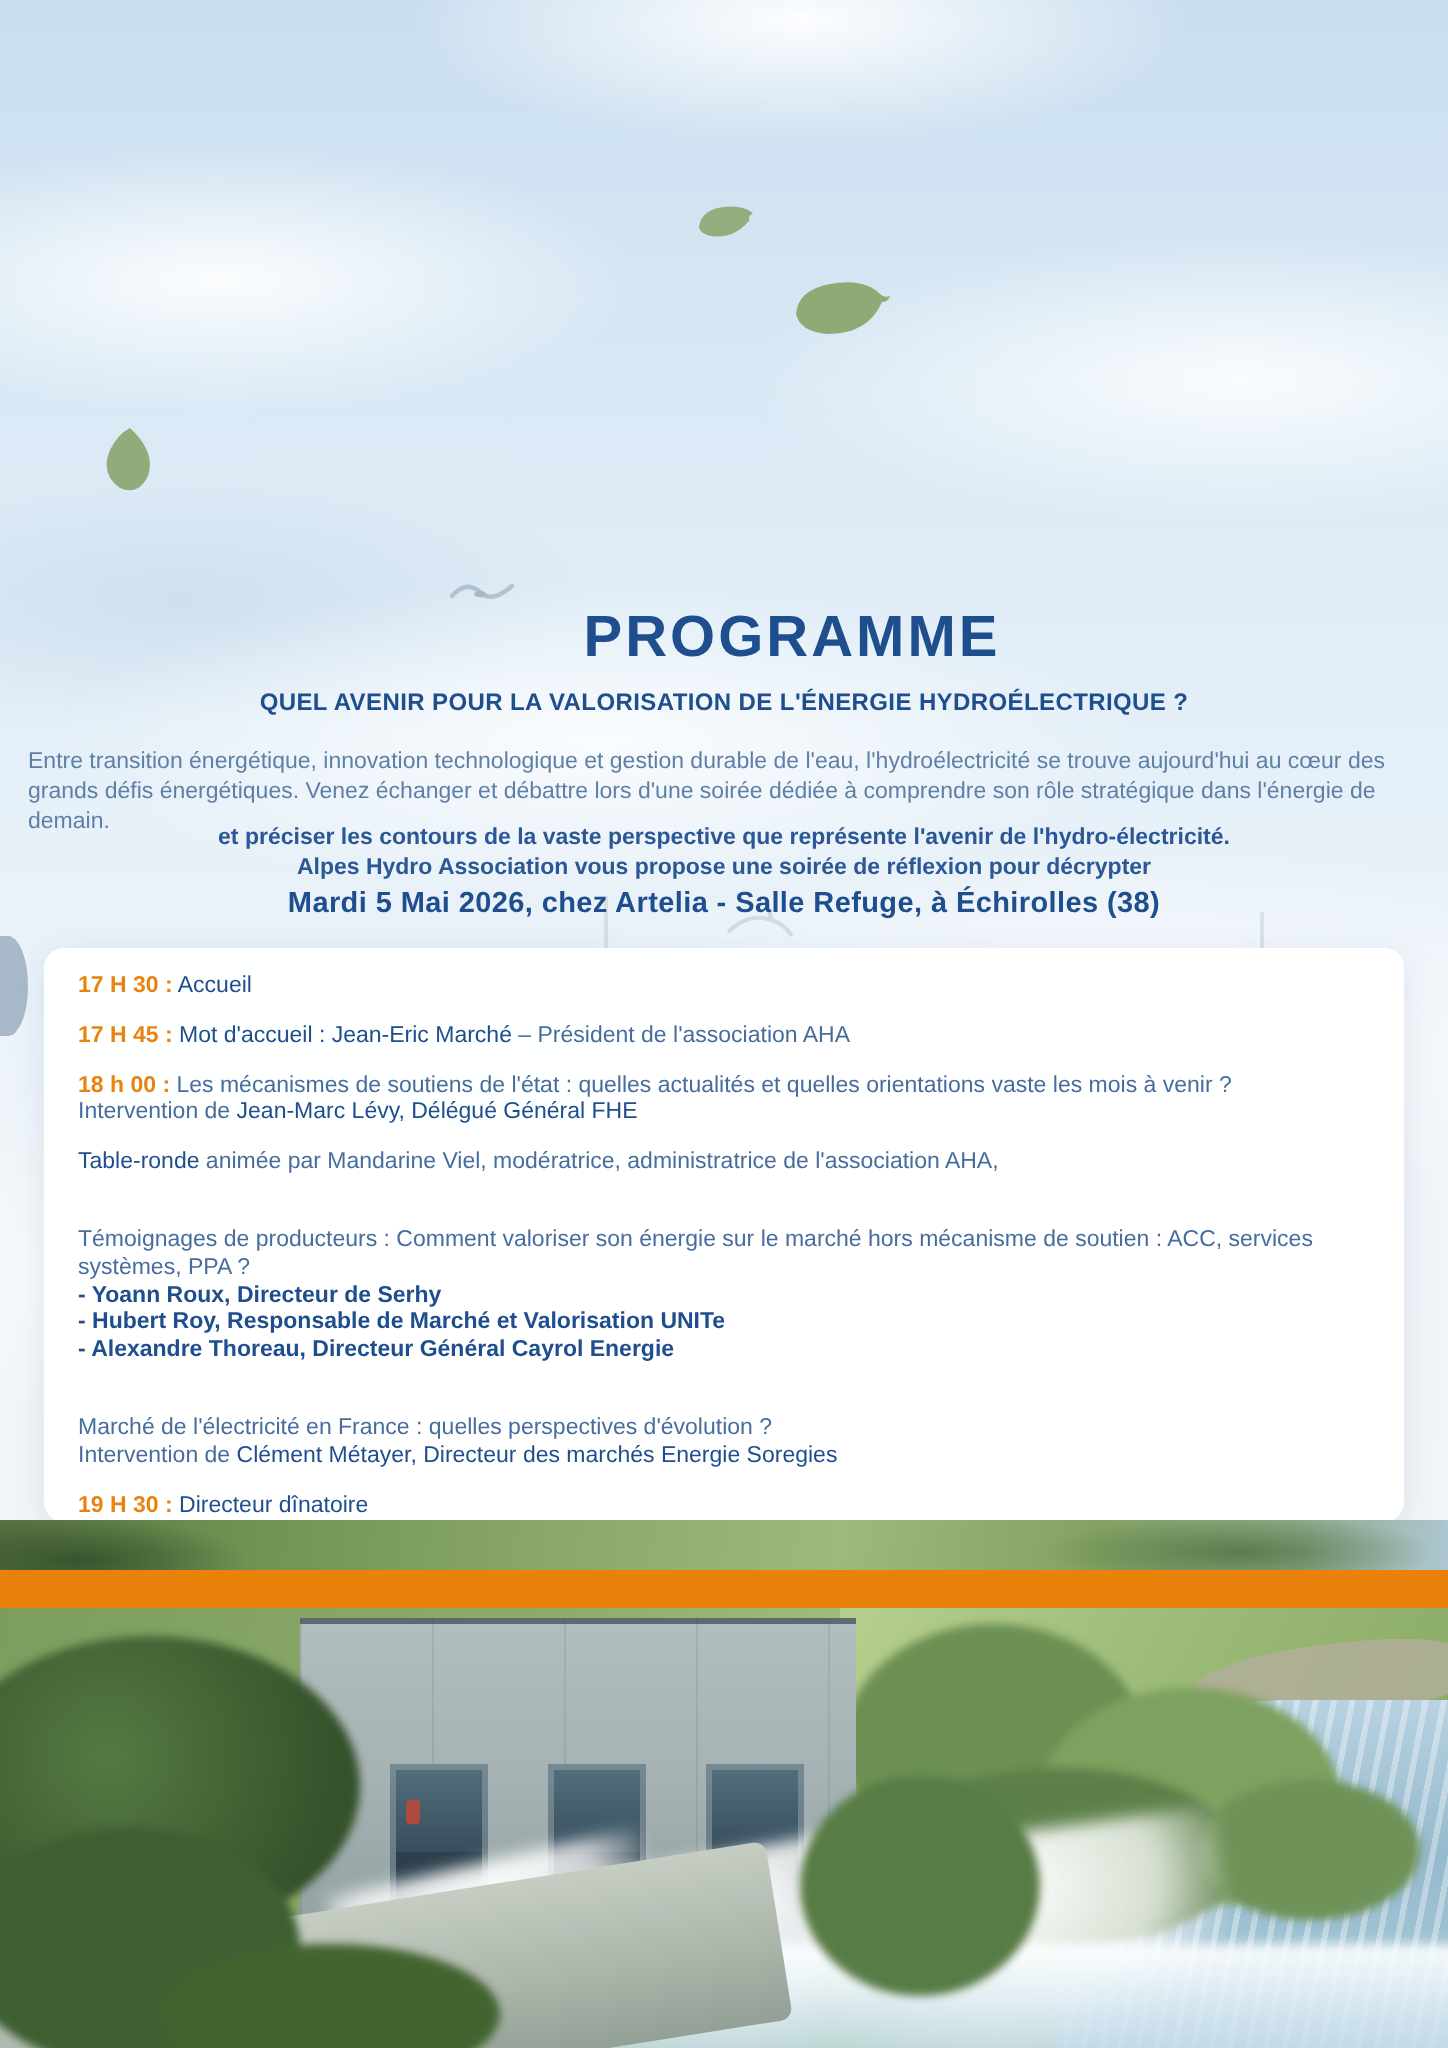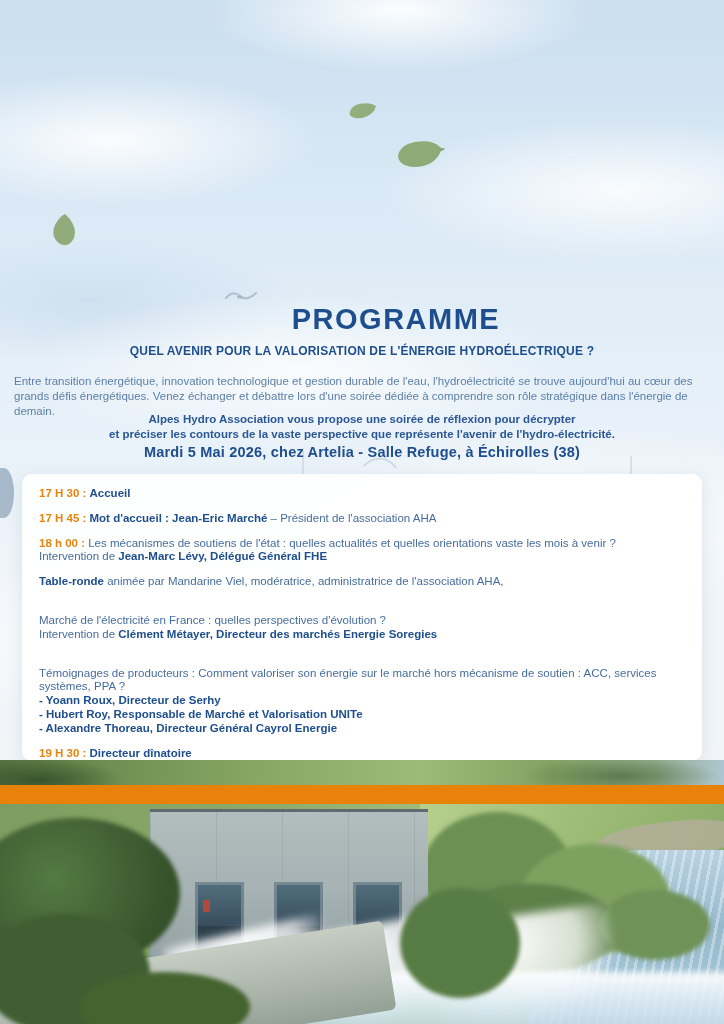--- a/index.html
+++ b/index.html
@@ -54,21 +54,21 @@
   
   .card{
     position:absolute;left:22px;top:474px;width:680px;height:287px;
     background:rgba(255,255,255,.94);border-radius:10px;
     box-shadow:0 4px 16px rgba(110,140,175,.18);
     box-sizing:border-box;padding:13px 17px;
     font-size:11.5px;line-height:1.2;color:#476d9e;
   }
   .row{margin:0 0 11px 0;}
   .time{color:#e8830f;font-weight:700;}
-  .b{color:#1e4e8e;font-weight:700;}
+  .b{color:#1e4e8e;font-weight:400;}
   .txt{color:#476d9e;margin-top:25px;}
   .speaker{color:#1e4e8e;font-weight:700;}
   
   .photo-strip{
     position:absolute;left:0;top:760px;width:724px;height:25px;
     background:
       radial-gradient(ellipse 120px 30px at 40px 20px, rgba(47,74,40,.8), rgba(47,74,40,0) 70%),
       radial-gradient(ellipse 140px 26px at 620px 16px, rgba(74,104,58,.7), rgba(74,104,58,0) 70%),
       linear-gradient(95deg,#55713f 0%,#6e8f51 15%,#8aa968 38%,#9cba79 58%,#83a263 76%,#8fab8c 90%,#aec7d2 100%);
   }
@@ -141,22 +141,22 @@
     <svg class="turbine-hub" style="left:362px;top:452px;width:36px;height:20px;" viewBox="0 0 36 20">
       <path d="M2 14 Q12 4 24 8 M24 8 Q30 10 34 16 M24 8 L22 2" stroke="#aebfcd" stroke-width="2" fill="none"></path>
     </svg>
     <div class="hill-fragment"></div>
   </div>
 
   <div class="title">PROGRAMME</div>
   <div class="subtitle">QUEL AVENIR POUR LA VALORISATION DE L'ÉNERGIE HYDROÉLECTRIQUE ?</div>
   <div class="intro">Entre transition énergétique, innovation technologique et gestion durable de l'eau, l'hydroélectricité se trouve aujourd'hui au cœur des grands défis énergétiques. Venez échanger et débattre lors d'une soirée dédiée à comprendre son rôle stratégique dans l'énergie de demain.</div>
   <div class="pitch">
+    <span>et préciser les contours de la vaste perspective que représente l'avenir de l'hydro-électricité.</span>
     <span>Alpes Hydro Association vous propose une soirée de réflexion pour décrypter</span>
-    <span>et préciser les contours de la vaste perspective que représente l'avenir de l'hydro-électricité.</span>
   </div>
   <div class="event-info">Mardi 5 Mai 2026, chez Artelia - Salle Refuge, à Échirolles (38)</div>
 
   <div class="card">
 
     <div class="row">
       <span class="time">17 H 30 :</span>
       <span class="b">Accueil</span>
     </div>
 
@@ -167,34 +167,34 @@
 
     <div class="row">
       <span class="time">18 h 00 :</span><span class="txt"> Les mécanismes de soutiens de l'état : quelles actualités et quelles orientations vaste les mois à venir ?</span>
       <div>
         <span class="txt">Intervention de </span><span class="b">Jean-Marc Lévy, Délégué Général FHE</span>
       </div>
     </div>
 
     <div class="row">
       <span class="b">Table-ronde</span><span class="txt"> animée par Mandarine Viel, modératrice, administratrice de l'association AHA,</span>
-    </div>
-
-    <div class="row">
-      <div class="txt">Marché de l'électricité en France : quelles perspectives d'évolution ?</div>
-      <div>
-        <span class="txt">Intervention de </span><span class="b">Clément Métayer, Directeur des marchés Energie Soregies</span>
-      </div>
     </div>
 
     <div class="row">
       <div class="txt">Témoignages de producteurs : Comment valoriser son énergie sur le marché hors mécanisme de soutien : ACC, services systèmes, PPA ?</div>
       <div class="speaker">- Yoann Roux, Directeur de Serhy</div>
       <div class="speaker">- Hubert Roy, Responsable de Marché et Valorisation UNITe</div>
       <div class="speaker">- Alexandre Thoreau, Directeur Général Cayrol Energie</div>
+    </div>
+
+    <div class="row">
+      <div class="txt">Marché de l'électricité en France : quelles perspectives d'évolution ?</div>
+      <div>
+        <span class="txt">Intervention de </span><span class="b">Clément Métayer, Directeur des marchés Energie Soregies</span>
+      </div>
     </div>
 
     <div class="row">
       <span class="time">19 H 30 :</span>
       <span class="b">Directeur dînatoire</span>
     </div>
 
     <div class="row">
       <span class="time">21 H 00 :</span>
       <span class="b">Fin de la soirée</span>

